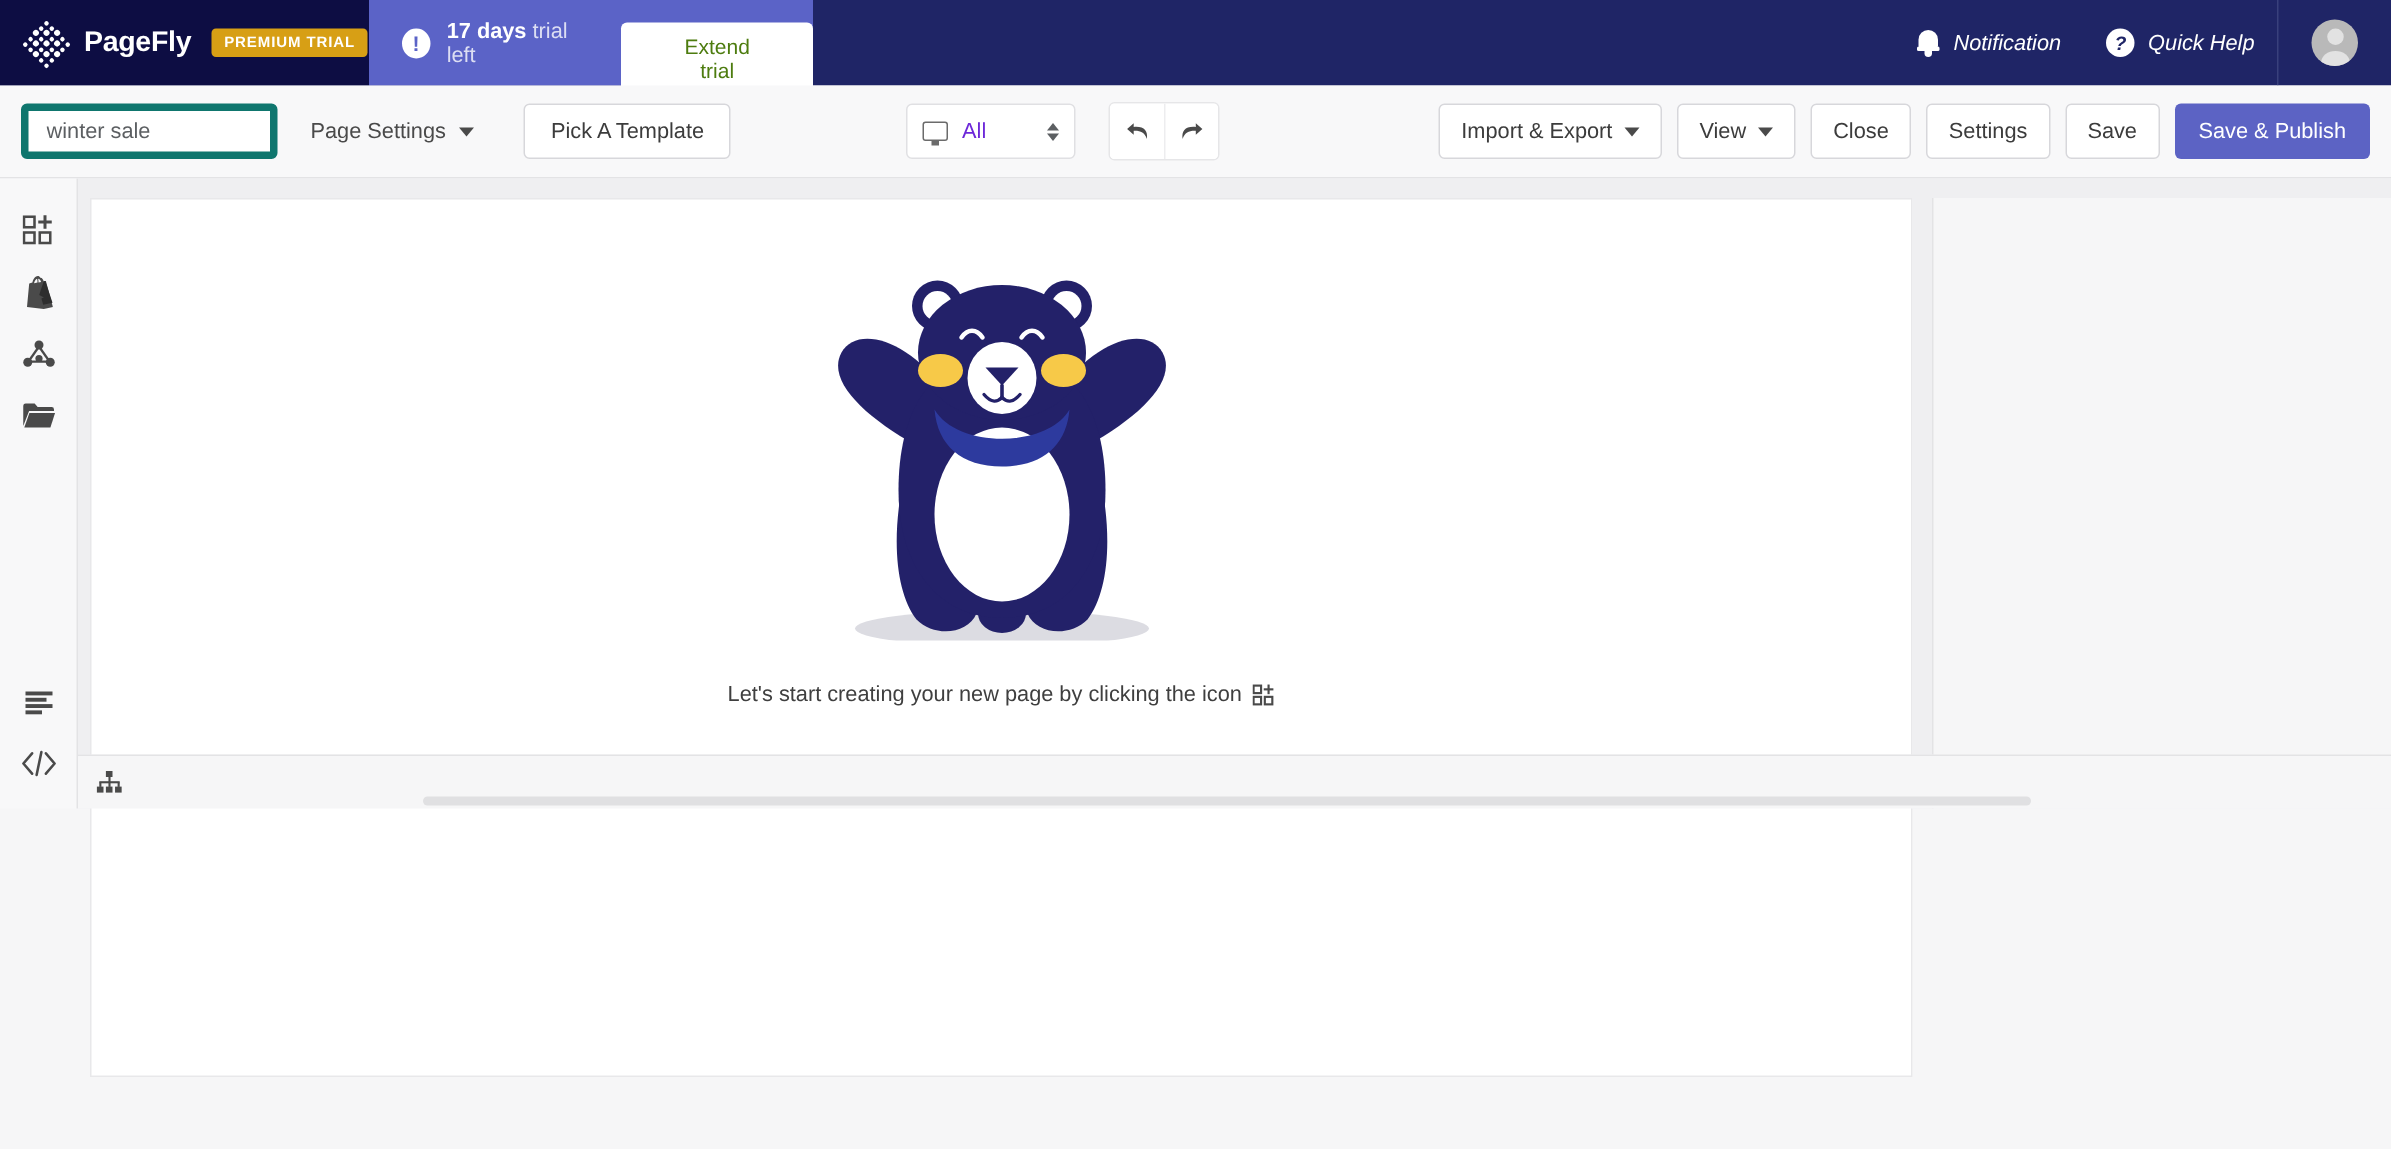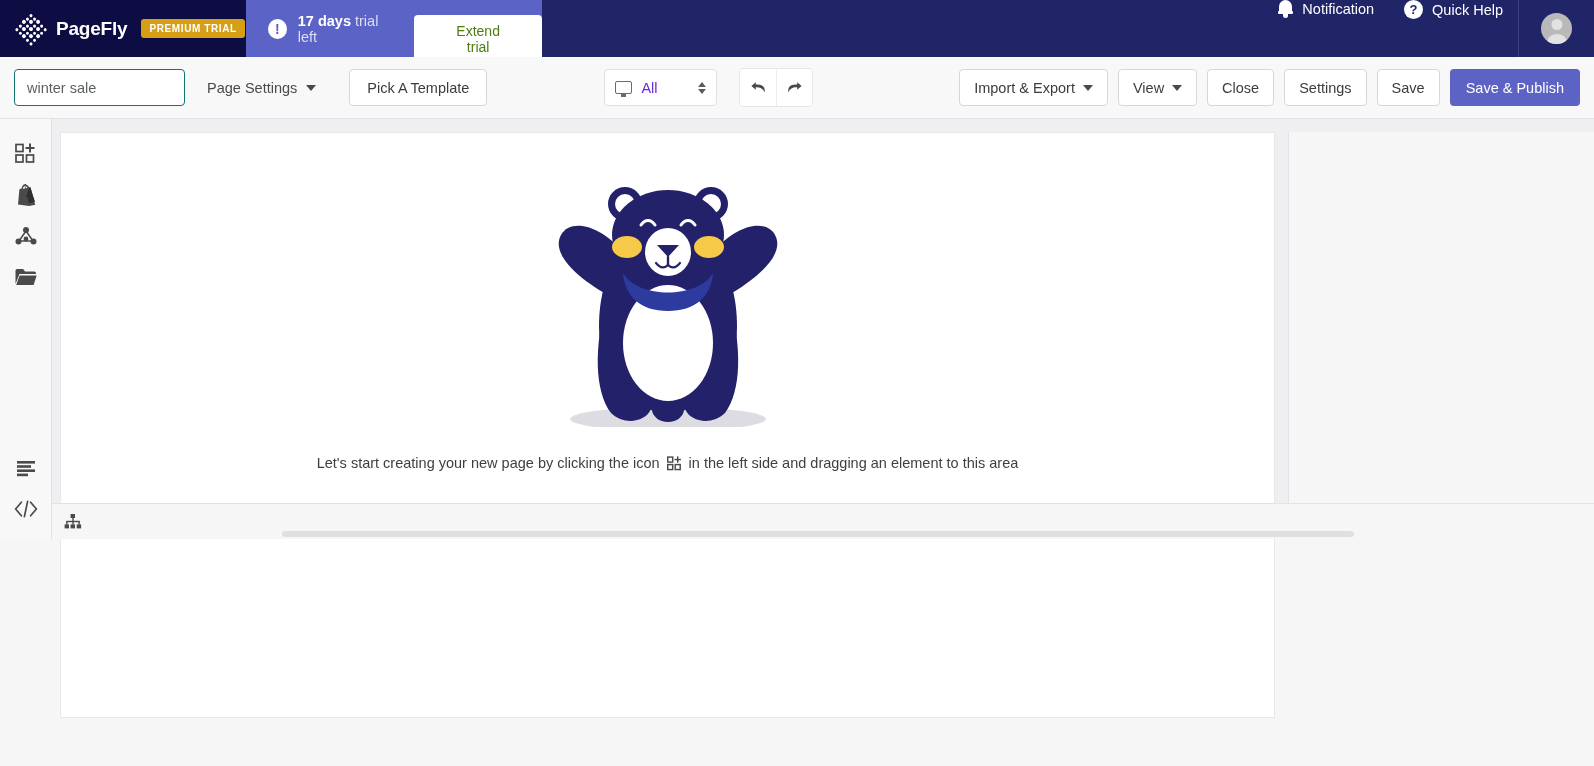--- a/index.html
+++ b/index.html
@@ -36,41 +36,41 @@
   .trial-text { color: #fff; font-size: 14.5px; }
   .trial-text b { font-weight: bold; }
   .trial-text span { color: #dcdef3; }
   .btn-extend {
     background: #fff; color: #4d7c0f; border: none; border-radius: 4px;
     font-size: 14px; padding: 8px 31px; margin-left: 8px; cursor: pointer;
     font-family: inherit;
     margin-top: 20px;
   }
   .topbar-spacer { flex: 1 1 auto; }
-  .topbar-right { display: flex; align-items: flex-start; gap: 0; padding-right: 0; }
+  .topbar-right { display: flex; align-items: center; gap: 0; padding-right: 0; font-style: italic; }
   .tb-item { display: flex; align-items: center; gap: 9px; color: #fff; font-size: 14.5px; padding: 0 15px; cursor: pointer; }
   .icon-bell { width: 15px; height: 17px; position: relative; display:inline-block;}
   .icon-bell::before { content:""; position:absolute; left:1px; top:0; width:13px; height:12px; background:#fff;
     border-radius: 7px 7px 2px 2px; }
   .icon-bell::after { content:""; position:absolute; left:0; top:11px; width:15px; height:3px; background:#fff; border-radius:1px;}
   .icon-bell i { position:absolute; left:5px; top:14px; width:5px; height:4px; background:#fff; border-radius:0 0 3px 3px;}
   .icon-help { width: 19px; height: 19px; border-radius: 50%; background: #fff; color: #1f2566;
     font-size: 13px; font-weight: bold; display:flex; align-items:center; justify-content:center; line-height:1;}
   .avatar-wrap { border-left: 1px solid #39407c; height: 57px; display:flex; align-items:center; padding: 0 22px 0 22px; }
   .avatar { width: 31px; height: 31px; border-radius: 50%; background: #b9b9b9; position: relative; overflow:hidden; cursor:pointer;}
   .avatar::before { content:""; position:absolute; top:6px; left:50%; transform:translateX(-50%); width:11px; height:11px; border-radius:50%; background:#e2e2e2;}
   .avatar::after { content:""; position:absolute; bottom:-5px; left:50%; transform:translateX(-50%); width:19px; height:15px; border-radius:50% 50% 0 0; background:#e2e2e2;}
 
   
   .toolbar {
     height: 62px; flex: 0 0 62px; background: #f8f8f9; border-bottom: 1px solid #e3e3e5;
     display: flex; align-items: center; padding: 0 14px; gap: 0;
   }
   .page-name-input {
-    width: 171px; height: 37px; border: 1px solid #0f766e; border-radius: 4px;
+    width: 171px; height: 37px; border: 5px solid #0f766e; border-radius: 4px;
     background: #fff; padding: 0 12px; font-size: 14.5px; color: #5c5f62;
     font-family: inherit; outline: none;
   }
   .page-settings { display: flex; align-items: center; gap: 9px; font-size: 14.5px;
     color: #4a4a4a; margin-left: 22px; cursor: pointer; }
   .caret { width: 0; height: 0; border-left: 5px solid transparent; border-right: 5px solid transparent;
     border-top: 6px solid #4a4a4a; display: inline-block; }
   .btn-outline {
     height: 37px; border: 1px solid #d7d7db; border-radius: 4px; background: #fff;
     color: #3c3c3c; font-size: 14.5px; padding: 0 14px; cursor: pointer;
@@ -351,21 +351,20 @@
             <span>Let's start creating your new page by clicking the icon</span>
             <span class="hint-icon">
               <svg width="15" height="15" viewBox="0 0 21 21">
                 <rect x="1" y="1.5" width="7" height="7" fill="none" stroke="#4a4a4a" stroke-width="2"></rect>
                 <rect x="1" y="12" width="7" height="7" fill="none" stroke="#4a4a4a" stroke-width="2"></rect>
                 <rect x="11.5" y="12" width="7" height="7" fill="none" stroke="#4a4a4a" stroke-width="2"></rect>
                 <rect x="14" y="0.5" width="2" height="9" fill="#4a4a4a"></rect>
                 <rect x="10.5" y="4" width="9" height="2" fill="#4a4a4a"></rect>
               </svg>
             </span>
-            <span>in the left side and dragging an element to this area</span>
           </div>
 
         </div>
       </div>
       <div class="rightpanel"></div>
     </div>
 
     <div class="bottombar">
       <svg width="18" height="16" viewBox="0 0 18 16">
         <rect x="6.6" y="0" width="4.4" height="4" fill="#4a4a4a"></rect>

